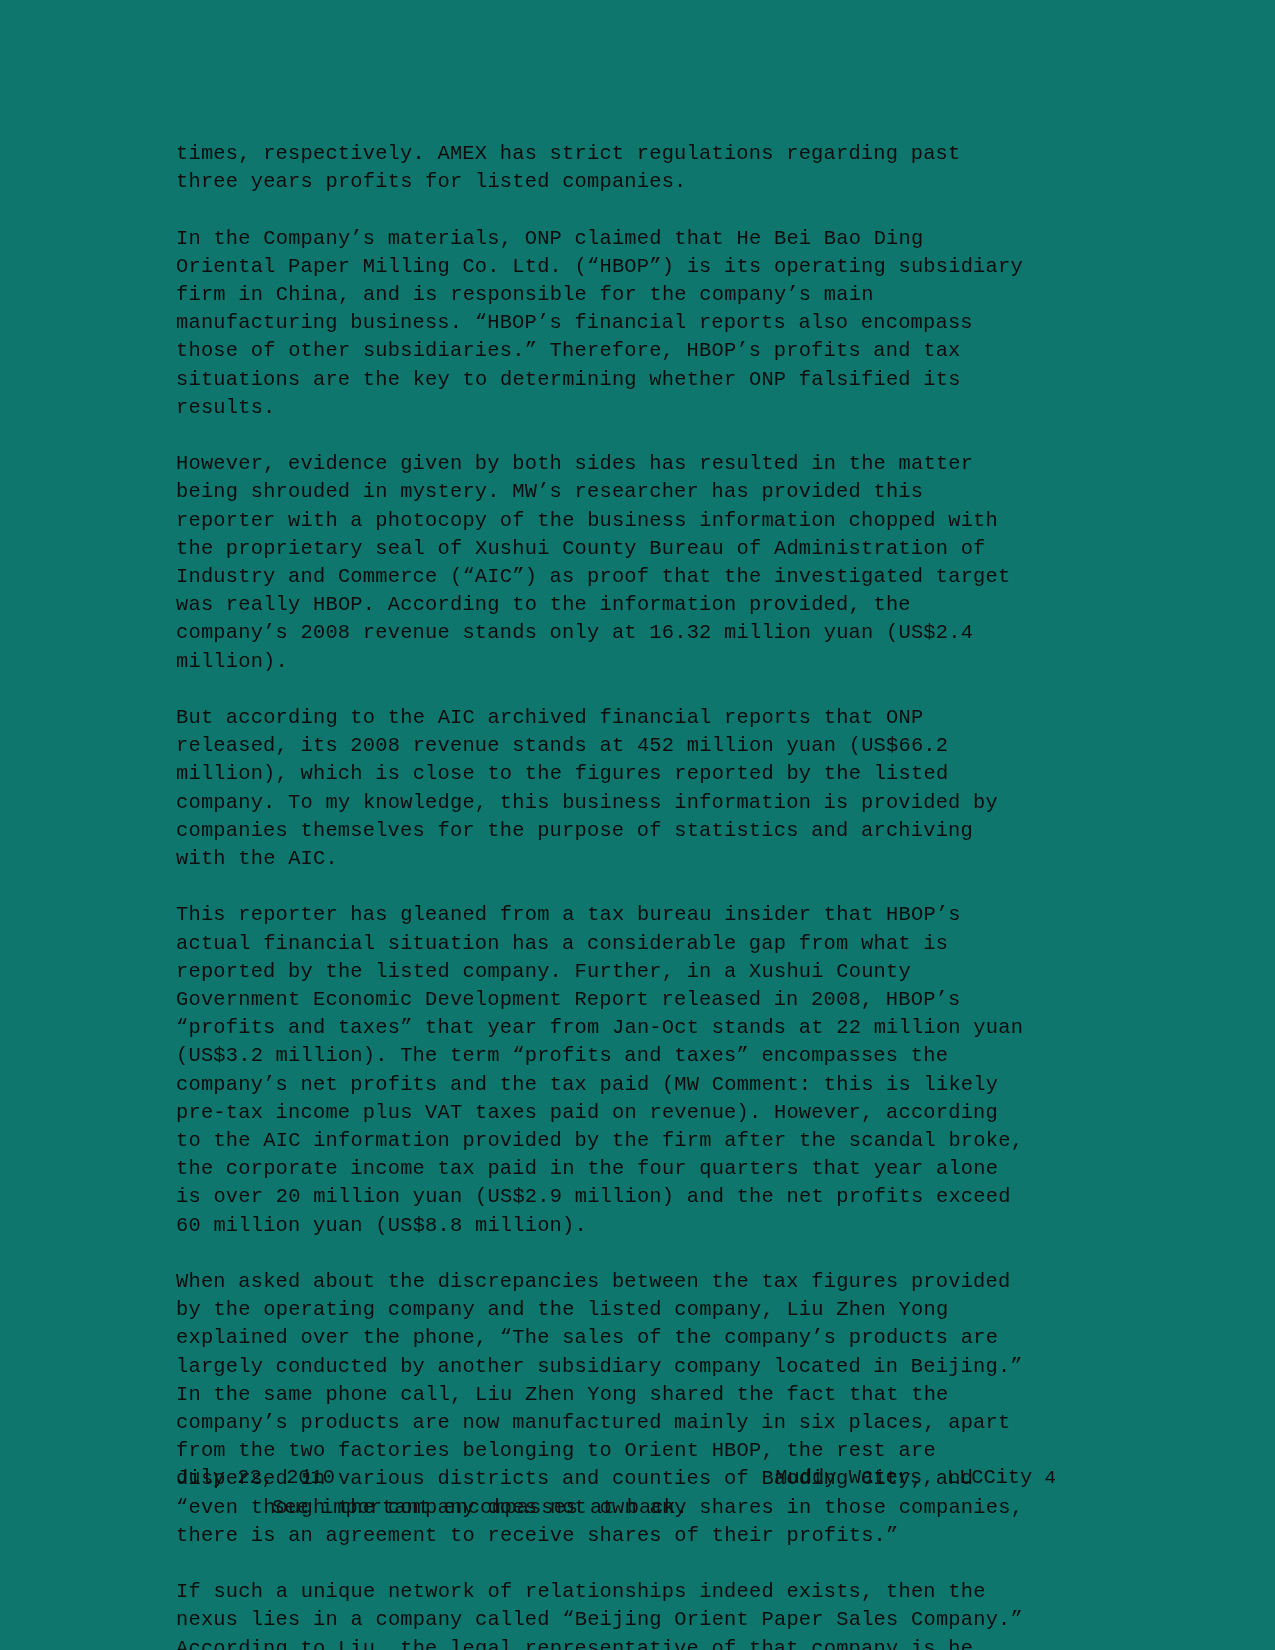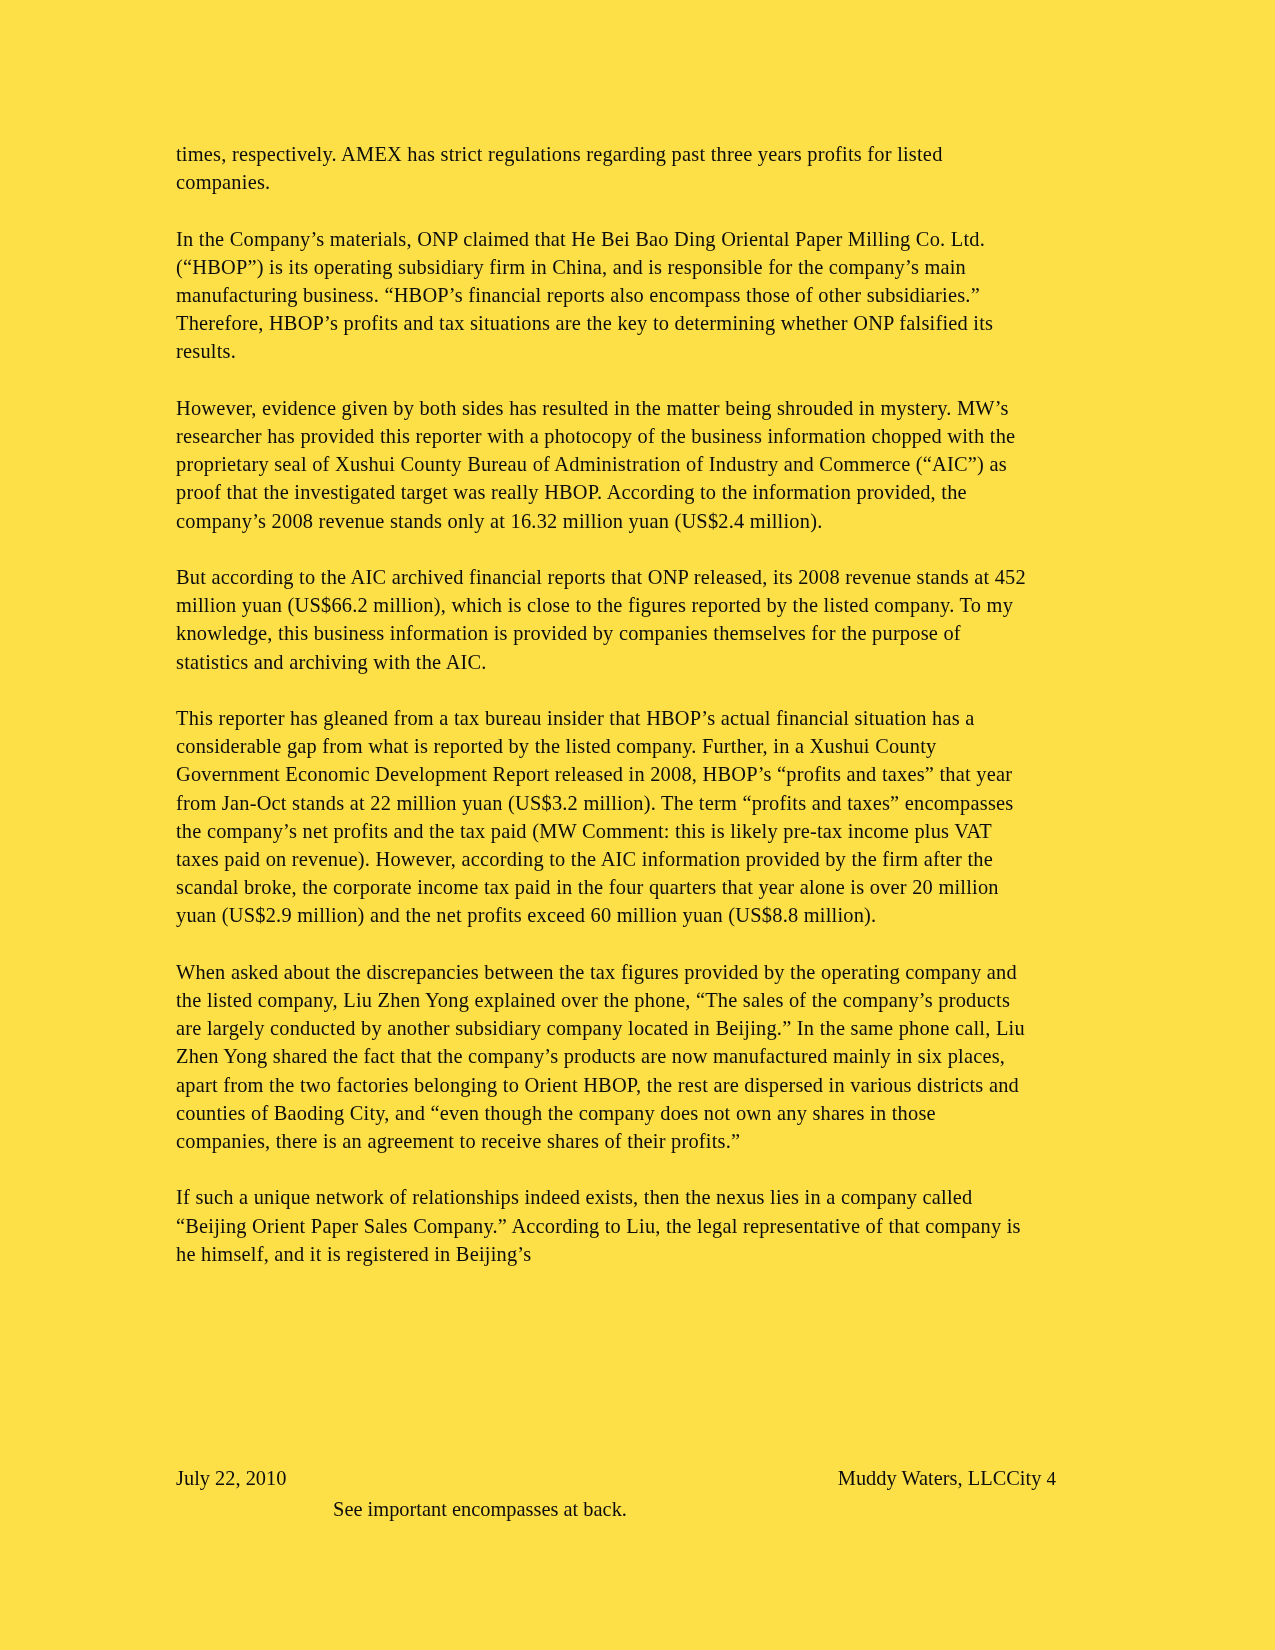--- a/index.html
+++ b/index.html
@@ -7,22 +7,22 @@
     margin: 0;
     padding: 0;
     background: #ffffff;
   }
 
   .page {
     position: relative;
     width: 1275px;
     height: 1650px;
     margin: 0 auto;
-    background: #fde047;
-    font-family: Liberation Serif, serif;
+    background: #0f766e;
+    font-family: Liberation Mono, monospace;
     color: #0d0d0d;
     overflow: hidden;
     box-sizing: border-box;
   }
 
   .content {
     position: absolute;
     left: 176px;
     top: 140px;
     width: 857px;

